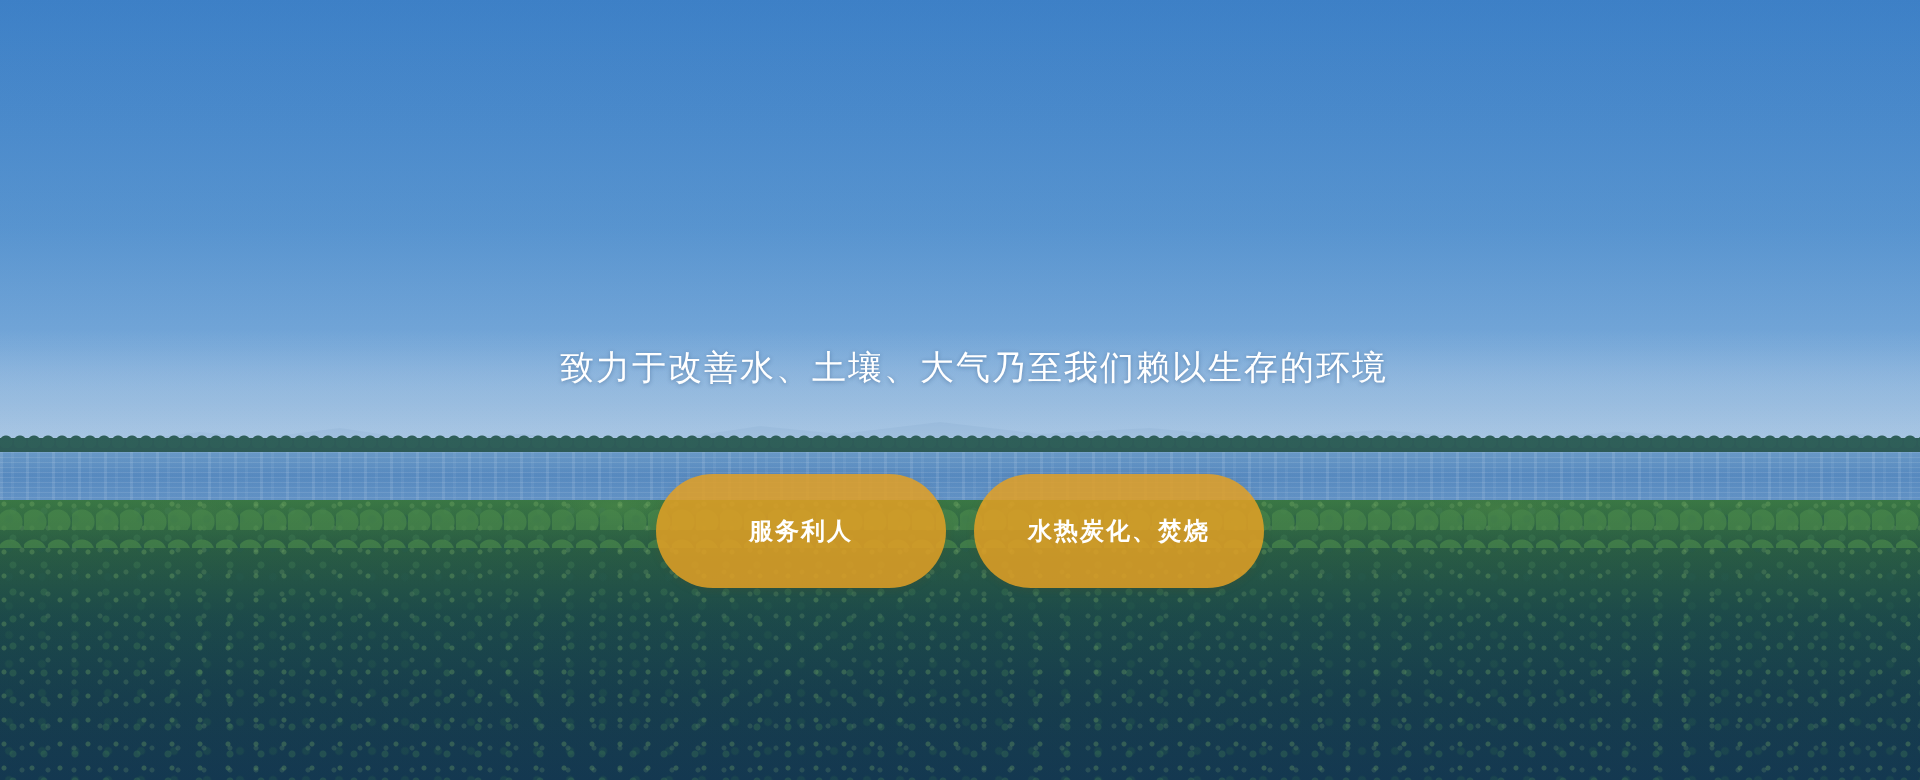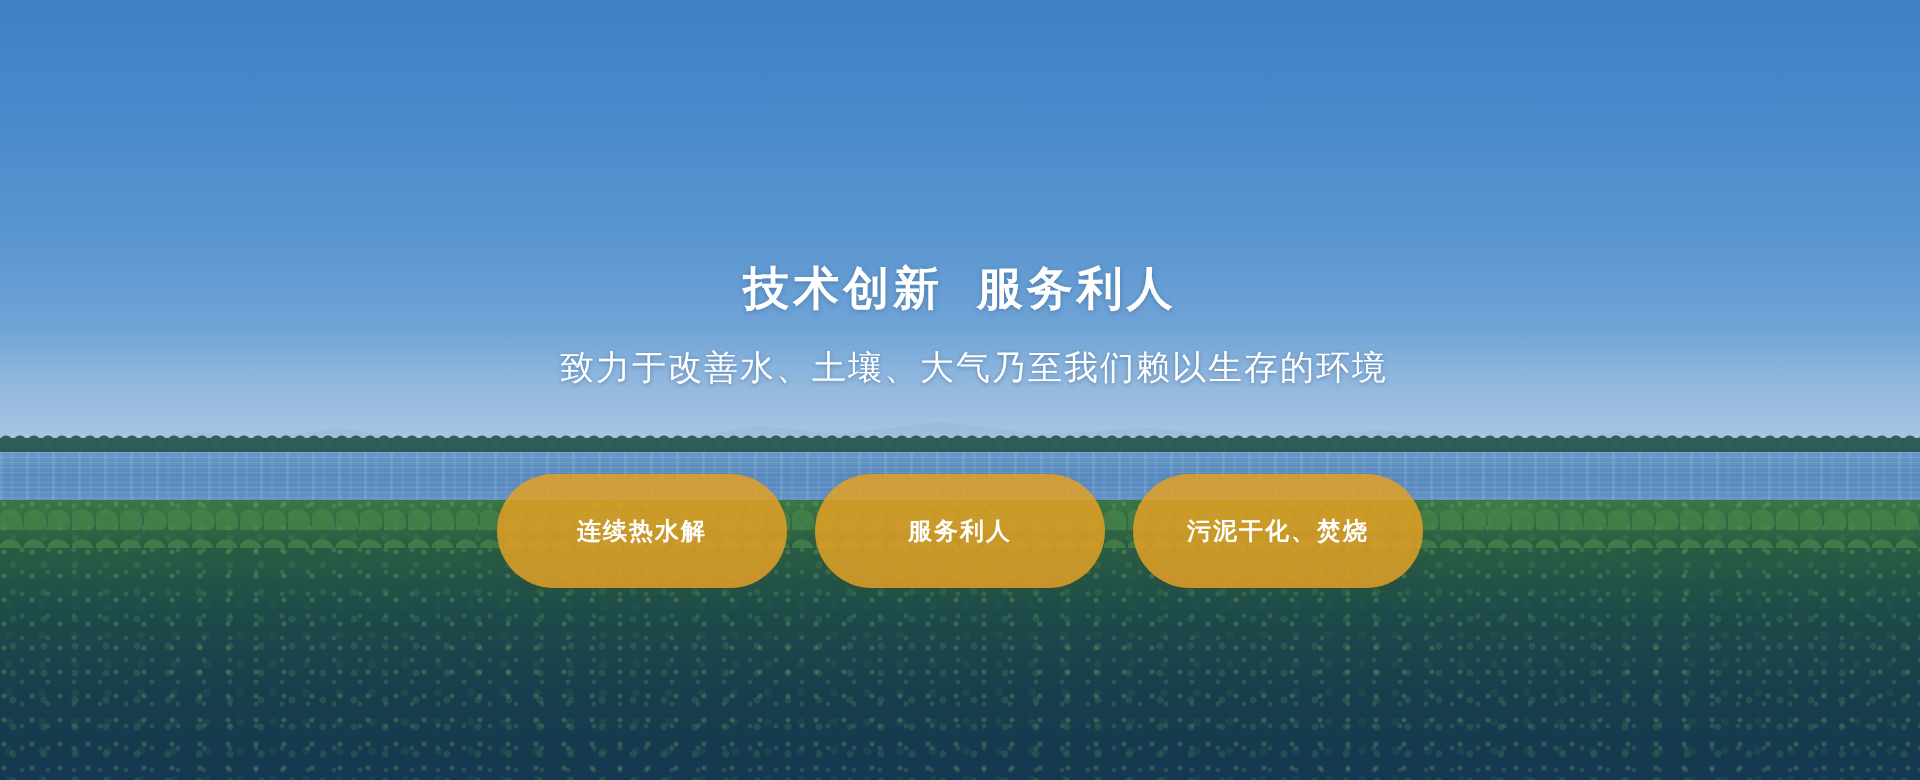--- a/index.html
+++ b/index.html
@@ -361,24 +361,22 @@
     <div class="water"></div>
     <div class="water-reflect"></div>
 
     <div class="forest"></div>
 
     <div class="tint"></div>
   </div>
 
   <div class="content">
 
-    <h1 class="headline">技术创新  服务利人</h1>
 
     <p class="subhead">致力于改善水、土壤、大气乃至我们赖以生存的环境</p>
 
     <div class="pill-row">
-      <div class="pill">连续热水解</div>
       <div class="pill">服务利人</div>
-      <div class="pill">污泥干化、焚烧</div>
+      <div class="pill">水热炭化、焚烧</div>
     </div>
 
   </div>
 </div>
 
 </body></html>

